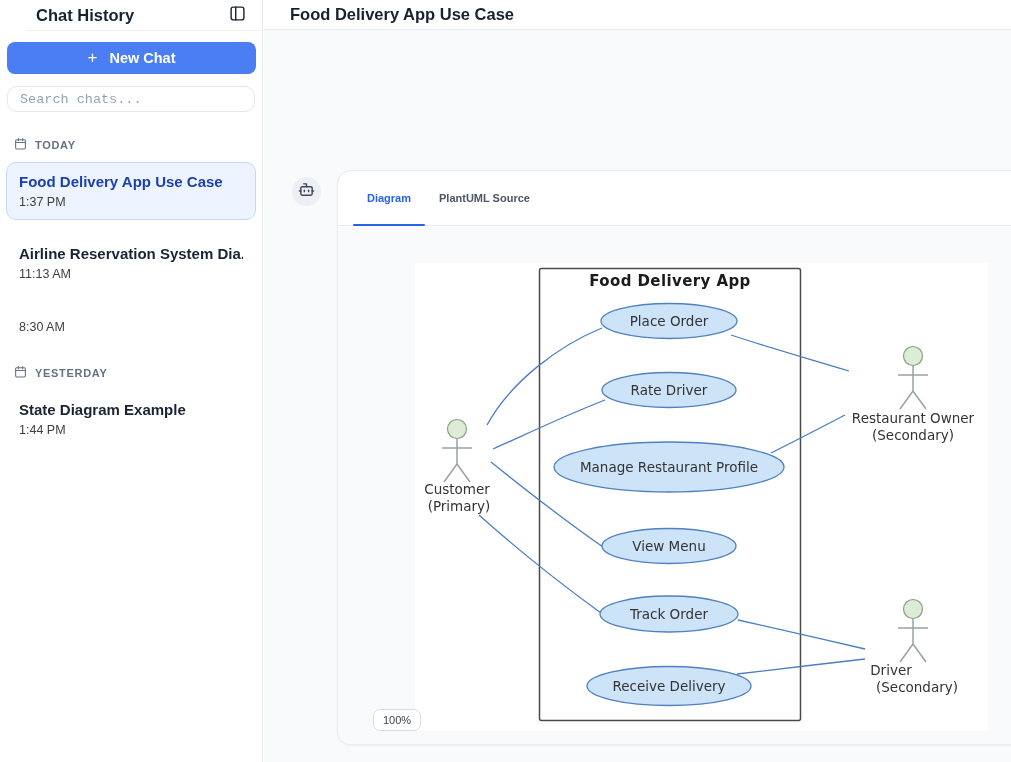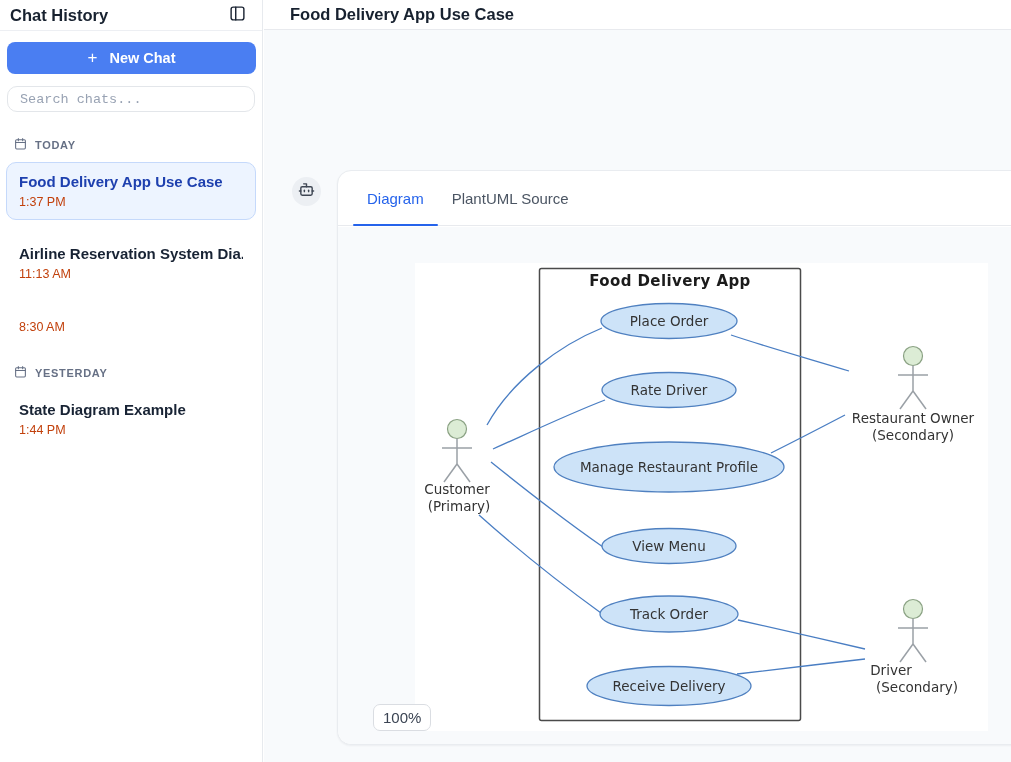--- a/index.html
+++ b/index.html
@@ -4,21 +4,21 @@
 <style>
   * { margin:0; padding:0; box-sizing:border-box; }
   html,body { width:1011px; height:762px; overflow:hidden; background:#fff;
               font-family:"Liberation Sans", sans-serif; }
   .app { position:relative; width:1011px; height:762px; }
 
   
   .sidebar { position:absolute; left:0; top:0; bottom:0; width:263px;
              background:#fff; border-right:1px solid #e7eaee; }
   .sb-header { height:31px; display:flex; align-items:center; justify-content:space-between;
-               padding:0 14px 0 10px; border-bottom:1px solid #edeff3; }
+               padding:0 14px 0 10px; border-bottom:1px solid #edeff3;margin-left:26px; }
   .sb-title { font-size:16.5px; font-weight:700; color:#17212f; }
   .panel-btn { width:22px; height:22px; border:none; background:none; color:#1b2433;
                display:flex; align-items:center; justify-content:center; cursor:pointer; }
   .new-chat { display:flex; align-items:center; justify-content:center; gap:12px;
               margin:11px 7px 0; height:32px; width:249px; background:#4a7ef2; color:#fff;
               border:none; border-radius:8px; font-size:14.5px; font-weight:600;
               font-family:inherit; cursor:pointer; }
   .new-chat .plus { font-size:17px; font-weight:400; }
   .search-wrap { margin:12px 7px 0; }
   .search-input { width:100%; height:26px; border:1px solid #e3e6ea; border-radius:10px;
@@ -28,46 +28,46 @@
   .chat-list { padding:0 6px; }
   .section-label { display:flex; align-items:center; gap:8px; margin:25px 8px 10px 8px;
                    color:#667085; font-size:11px; font-weight:700; letter-spacing:.7px; }
   .section-label svg { flex:0 0 auto; }
   .chat-item { padding:9px 12px; border:1px solid transparent; border-radius:10px;
                margin-bottom:14px; cursor:pointer; }
   .chat-item.selected { background:#edf4ff; border-color:#c5d9fb; }
   .chat-title { font-size:15px; font-weight:600; color:#182334; line-height:19px;
                 white-space:nowrap; overflow:hidden; }
   .chat-item.selected .chat-title { color:#1e40af; }
-  .chat-time { font-size:12.5px; color:#c2410c; margin-top:3px; line-height:16px; }
+  .chat-time { font-size:12.5px; color:#404040; margin-top:3px; line-height:16px; }
 
   
   .main { position:absolute; left:264px; top:0; right:0; bottom:0; background:#f8fafc; }
   .main-header { height:30px; background:#fff; border-bottom:1px solid #e8eaee;
                  display:flex; align-items:center; padding-left:26px; }
   .main-title { font-size:16.5px; font-weight:700; color:#17212f; }
   .bot-avatar { position:absolute; left:28px; top:177px; width:29px; height:29px;
                 border-radius:50%; background:#eceff3; color:#3f4754;
                 display:flex; align-items:center; justify-content:center; }
   .card { position:absolute; left:73px; top:170px; right:-24px; height:575px;
           background:#fff; border:1px solid #e9ecf0; border-radius:14px;
           box-shadow:0 1px 2px rgba(16,24,40,.05); }
   .tabs { display:flex; height:55px; padding-left:15px; border-bottom:1px solid #e8eaee; }
-  .tab { display:flex; align-items:center; padding:0 14px; font-size:15px; font-weight:400;
+  .tab { display:flex; align-items:center; padding:0 14px; font-size:11px; font-weight:700;
          color:#4b5563; position:relative; cursor:pointer; }
   .tab.active { color:#2563eb; }
   .tab.active::after { content:""; position:absolute; left:0; right:0; bottom:-1px;
                        height:2.5px; background:#2563eb; border-radius:2px; }
   .viewer { position:absolute; top:56px; left:0; right:0; bottom:0; background:#f8fafc;
             border-radius:0 0 14px 14px; overflow:hidden; }
   .diagram-image { position:absolute; left:77px; top:36px; width:573px; height:468px;
                    background:#fff;text-decoration:underline; }
   .zoom-badge { position:absolute; left:35px; bottom:13px; z-index:2; background:#fff;
                 border:1px solid #dadde2; border-radius:7px; padding:4px 9px;
-                font-size:15px; color:#3b4453; }
+                font-size:11px; color:#3b4453; }
 
   
   .uc-label, .actor-label { text-anchor:middle; font-family:"DejaVu Sans", sans-serif;
                             font-size:13.5px; fill:#333; }
   .sys-title { text-anchor:middle; font-family:"DejaVu Sans", sans-serif; font-size:15px;
                font-weight:bold; fill:#1b1b1b; letter-spacing:.4px; }
   .uc { fill:#cde3f8; stroke:#4f80c0; stroke-width:1.3; }
   .edge { fill:none; stroke:#4a7ec3; stroke-width:1.3; }
   .actor-head { fill:#dcecd5; stroke:#8aa183; stroke-width:1.2; }
   .limb { stroke:#9aa0a6; stroke-width:1.5; fill:none; }

